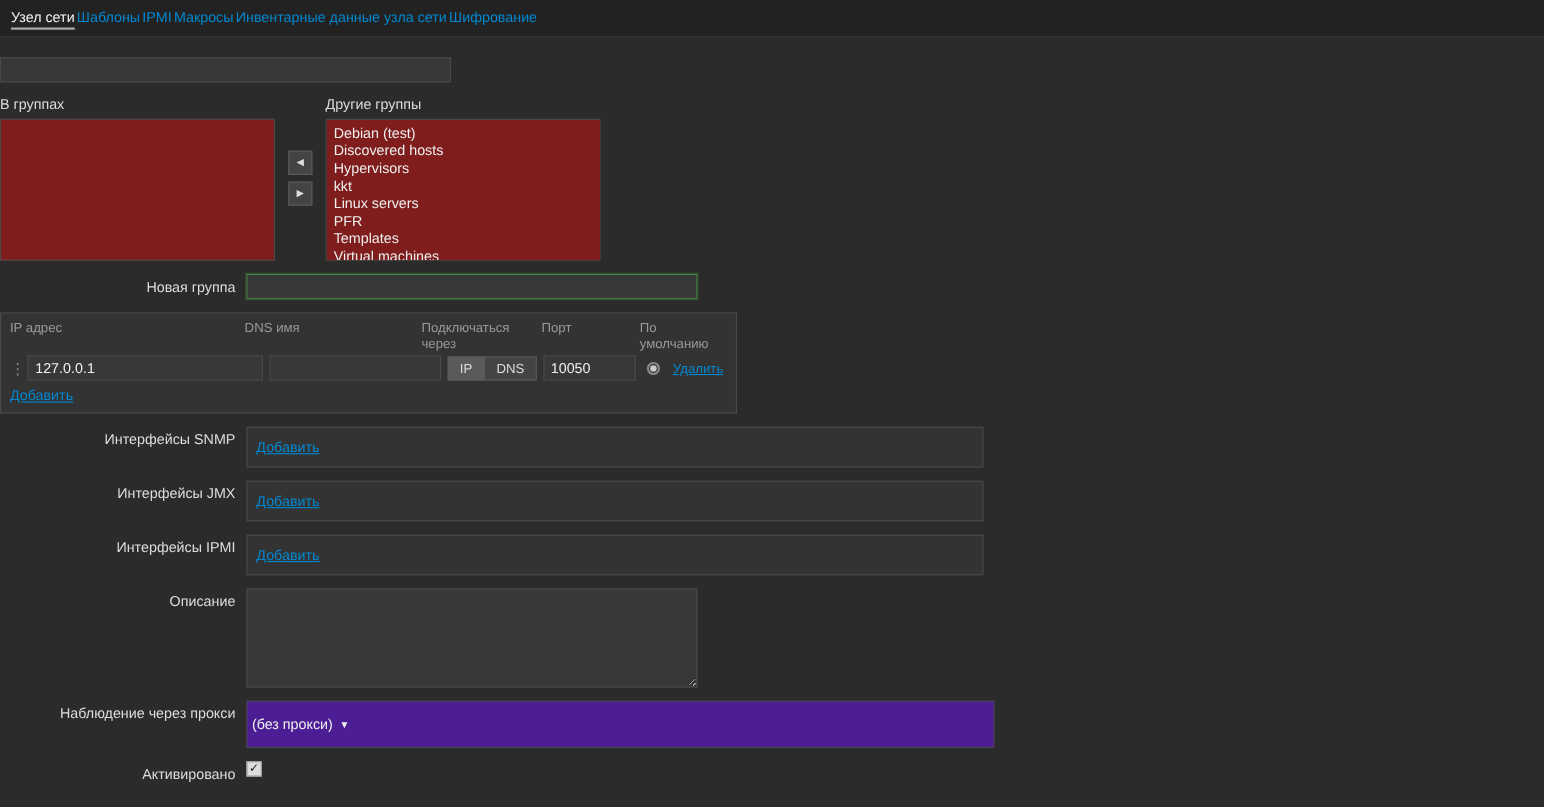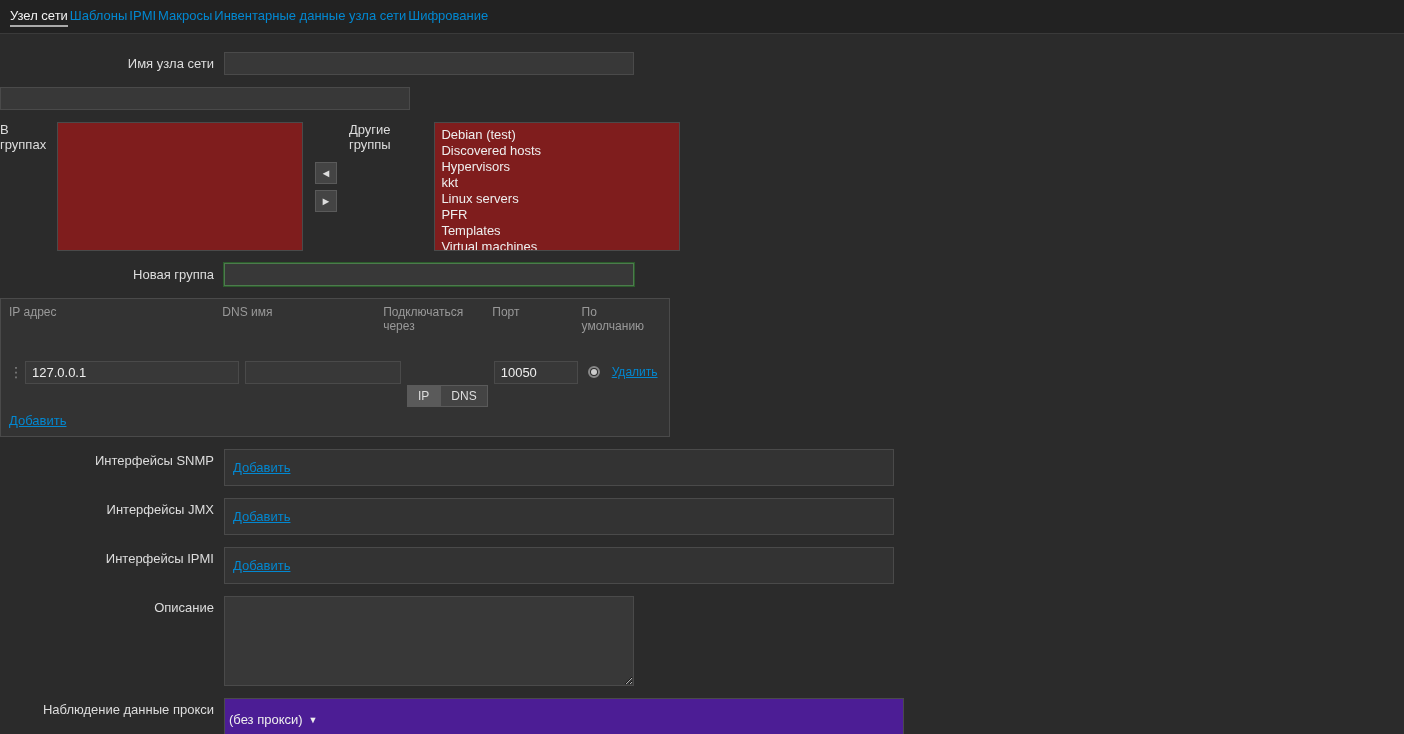--- a/index.html
+++ b/index.html
@@ -54,21 +54,21 @@
 input.newgroup {
   width: 410px;
   border: 1px solid #4c7b4c;
   outline: 1px solid #2c5c2c;
 }
 .groups-wrap {
   display: flex;
   align-items: center;
   gap: 12px;
 }
-.groups-col { display: flex; flex-direction: row; }
+.groups-col { display: flex; flex-direction: column; }
 .groups-col-label {
   color: #ddd;
   margin-bottom: 6px;
   font-size: 13px;
 }
 .listbox {
   background: #7f1d1d;
   border: 1px solid #4a4a4a;
   width: 250px;
   height: 129px;
@@ -124,21 +124,20 @@
   font-size: 14px;
   line-height: 14px;
   letter-spacing: -1px;
   margin-right: 2px;
 }
 .iface-ip { width: 214px; }
 .iface-dns { width: 156px; margin-left: 6px; }
 .toggle-group {
   display: flex;
   margin-left: 6px;
-  margin-top: 48px;
 }
 .toggle-btn {
   background: #444;
   border: 1px solid #5a5a5a;
   color: #ddd;
   padding: 3px 10px;
   cursor: pointer;
   font-size: 12px;
 }
 .toggle-btn.active { background: #5a5a5a; }
@@ -226,26 +225,20 @@
   <div class="tab active">Узел сети</div>
   <div class="tab">Шаблоны</div>
   <div class="tab">IPMI</div>
   <div class="tab">Макросы</div>
   <div class="tab">Инвентарные данные узла сети</div>
   <div class="tab">Шифрование</div>
 </div>
 
 <div class="form">
 
-  <div class="row">
-    <div class="label">Имя узла сети</div>
-    <div class="field">
-        <input type="text" class="wide" style="">
-      </div>
-  </div>
 
   <div class="row">
     <div class="field">
         <input type="text" class="wide" style="">
       </div>
   </div>
 
   <div class="row">
     <div class="field-wide">
       <div class="groups-wrap">
@@ -343,21 +336,21 @@
   </div>
 
   <div class="row">
     <div class="label">Описание</div>
     <div class="field">
         <textarea class="desc" style=""></textarea>
       </div>
   </div>
 
   <div class="row">
-    <div class="label">Наблюдение данные прокси</div>
+    <div class="label">Наблюдение через прокси</div>
     <div class="field">
       <div class="select-wrap">
         <span>(без прокси)</span>
         <span class="select-caret">▼</span>
       </div>
     </div>
   </div>
 
   <div class="row">
     <div class="label">Активировано</div>

